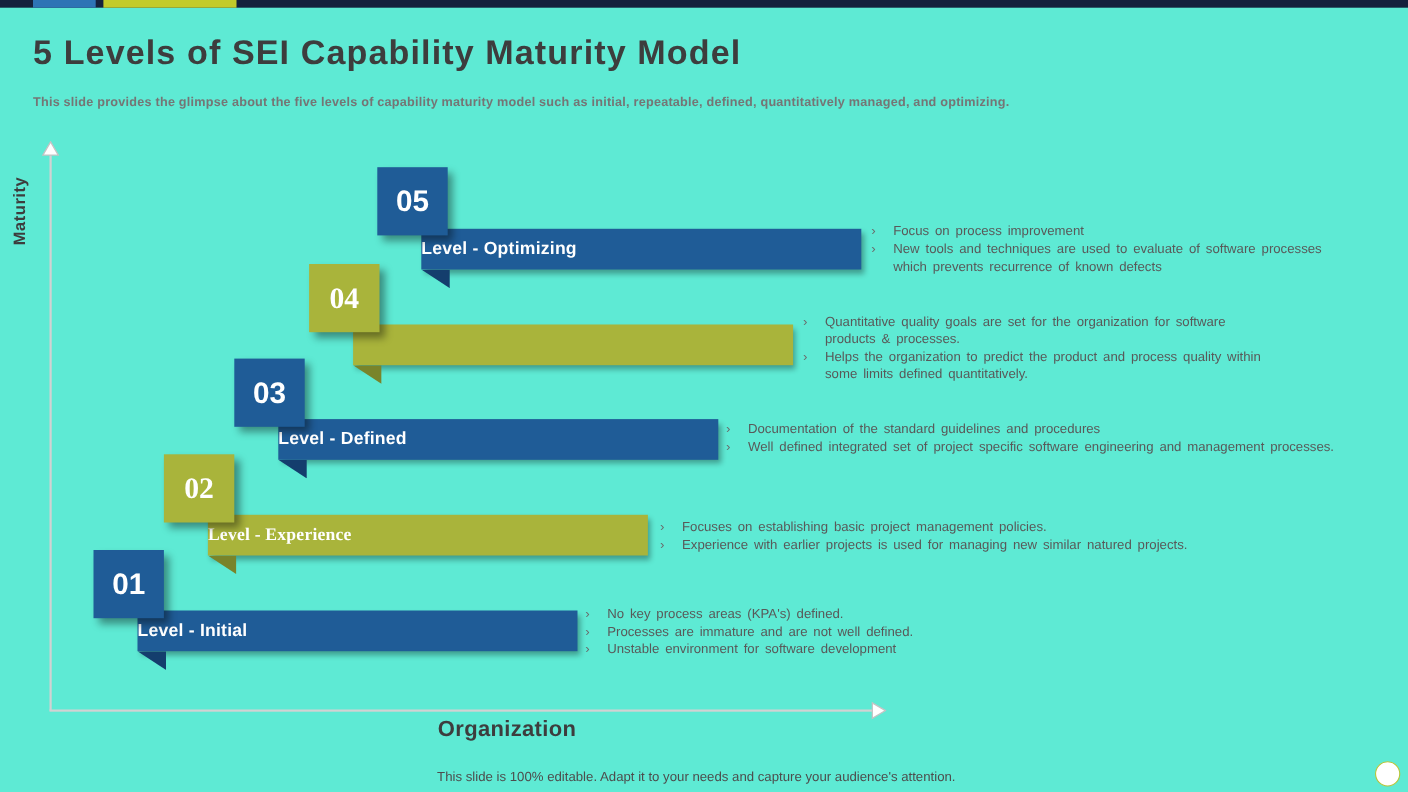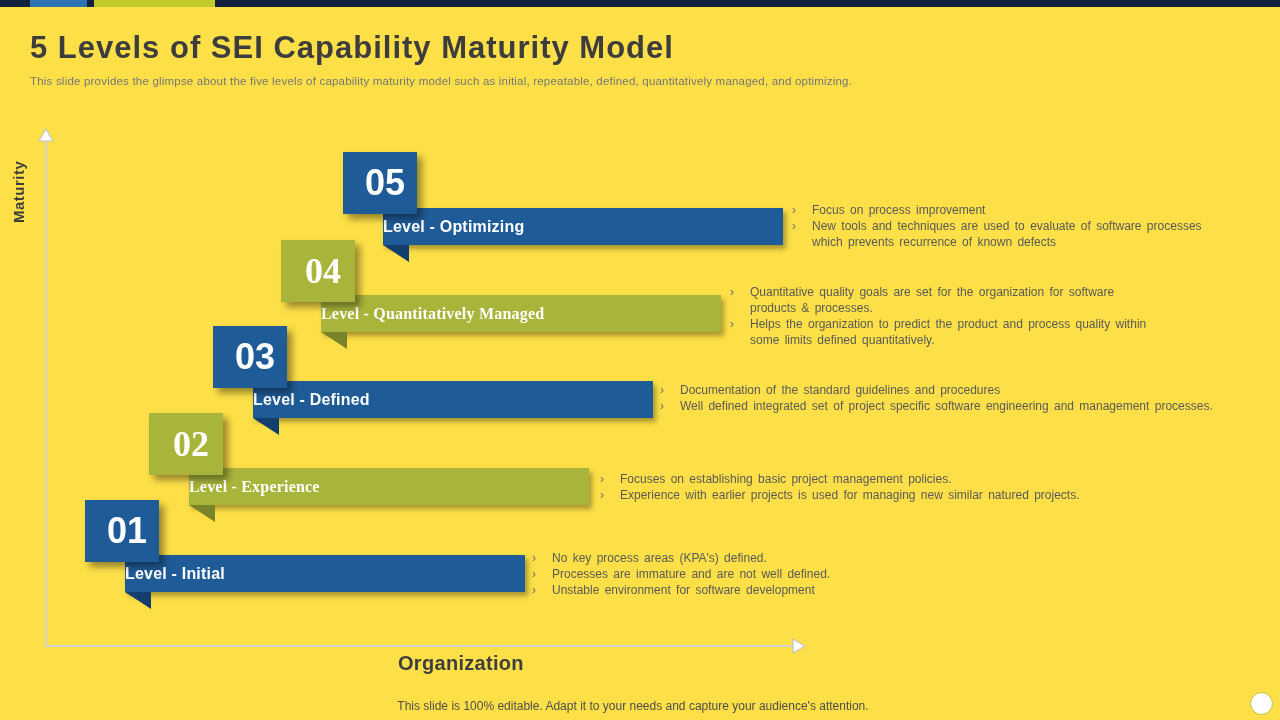--- a/index.html
+++ b/index.html
@@ -1,49 +1,48 @@
 <!DOCTYPE html>
 <html style="--blue: #1f5c97; --blue_dark: #143e6d; --green: #a9b43b; --green_dark: #79842a; --topbar_dark: #15213c; --topbar_blue: #2e74b5; --topbar_yellow: #c2cb2a; --circle_accent: #b9c437;"><head>
 <meta charset="utf-8">
 <style>
   html,body{margin:0;padding:0;background:#fff;}
   .slide{
-    position:relative;width:1280px;height:720px;background:#fde047;overflow:hidden;
+    position:relative;width:1280px;height:720px;background:#5eead4;overflow:hidden;
     font-family:"Liberation Sans", sans-serif;
   }
   
   .topbar{position:absolute;left:0;top:0;width:1280px;height:7px;background:var(--topbar_dark,#15213c);}
   .topbar .seg{position:absolute;top:0;height:7px;display:block;}
   .seg-blue{left:30px;width:57px;background:var(--topbar_blue,#2e74b5);}
   .seg-yellow{left:94px;width:121px;background:var(--topbar_yellow,#c2cb2a);}
 
   
   .title{position:absolute;left:30px;top:30px;font-size:31px;font-weight:700;color:#3d3d3d;letter-spacing:1px;white-space:nowrap;}
-  .subtitle{position:absolute;left:30px;top:75px;font-size:11.5px;color:#757575;letter-spacing:0.2px;white-space:nowrap;}
+  .subtitle{position:absolute;left:30px;top:87px;font-size:11.5px;color:#757575;letter-spacing:0.2px;white-space:nowrap;font-weight:bold;}
 
   
   .v-axis{position:absolute;left:45px;top:141px;width:2px;height:505px;background:#d2d2d2;}
   .h-axis{position:absolute;left:45px;top:645px;width:748px;height:2px;background:#d2d2d2;}
   .arrow{position:absolute;}
   .arrow-up{left:38px;top:128px;}
   .arrow-right{left:792px;top:638px;}
   .y-label{
     position:absolute;left:10px;top:146px;height:92px;width:20px;
     writing-mode:vertical-rl;transform:rotate(180deg);
     font-weight:700;font-size:15px;color:#3d3d3d;letter-spacing:0.5px;text-align:center;
   }
   .x-label{position:absolute;left:398px;top:652px;width:180px;text-align:left;font-weight:700;font-size:20px;color:#3d3d3d;letter-spacing:0.3px;}
 
   
   .badge{
     position:absolute;width:64px;height:62px;z-index:3;
     display:flex;align-items:center;justify-content:center;
-    color:#fff;font-weight:700;font-size:36px;
+    color:#fff;font-weight:700;font-size:27px;
     box-shadow:5px 5px 7px rgba(0,0,0,0.40);
-    padding-left:10px;
   }
   .bar{
     position:absolute;width:400px;height:37px;z-index:2;
     display:flex;align-items:center;
     color:#fff;font-weight:700;font-size:16px;letter-spacing:0.2px;
     box-shadow:3px 4px 5px rgba(0,0,0,0.33);
   }
   .bar .fold{
     position:absolute;left:0;top:100%;width:26px;height:17px;
     clip-path:polygon(0 0,100% 0,100% 100%);
@@ -130,21 +129,20 @@
         <span class="btext">New tools and techniques are used to evaluate of software processes which prevents recurrence of known defects</span>
       </div>
     </div>
   </div>
 
   <div class="level lv1">
     <div class="badge green">
       <span>04</span>
     </div>
     <div class="bar green">
-      <span class="bar-label">Level - Quantitatively Managed</span>
       <span class="fold"></span>
     </div>
     <div class="bullets">
       <div class="bullet">
         <span class="chev">›</span>
         <span class="btext">Quantitative quality goals are set for the organization for software products &amp; processes.</span>
       </div>
       <div class="bullet">
         <span class="chev">›</span>
         <span class="btext">Helps the organization to predict the product and process quality within some limits defined quantitatively.</span>

